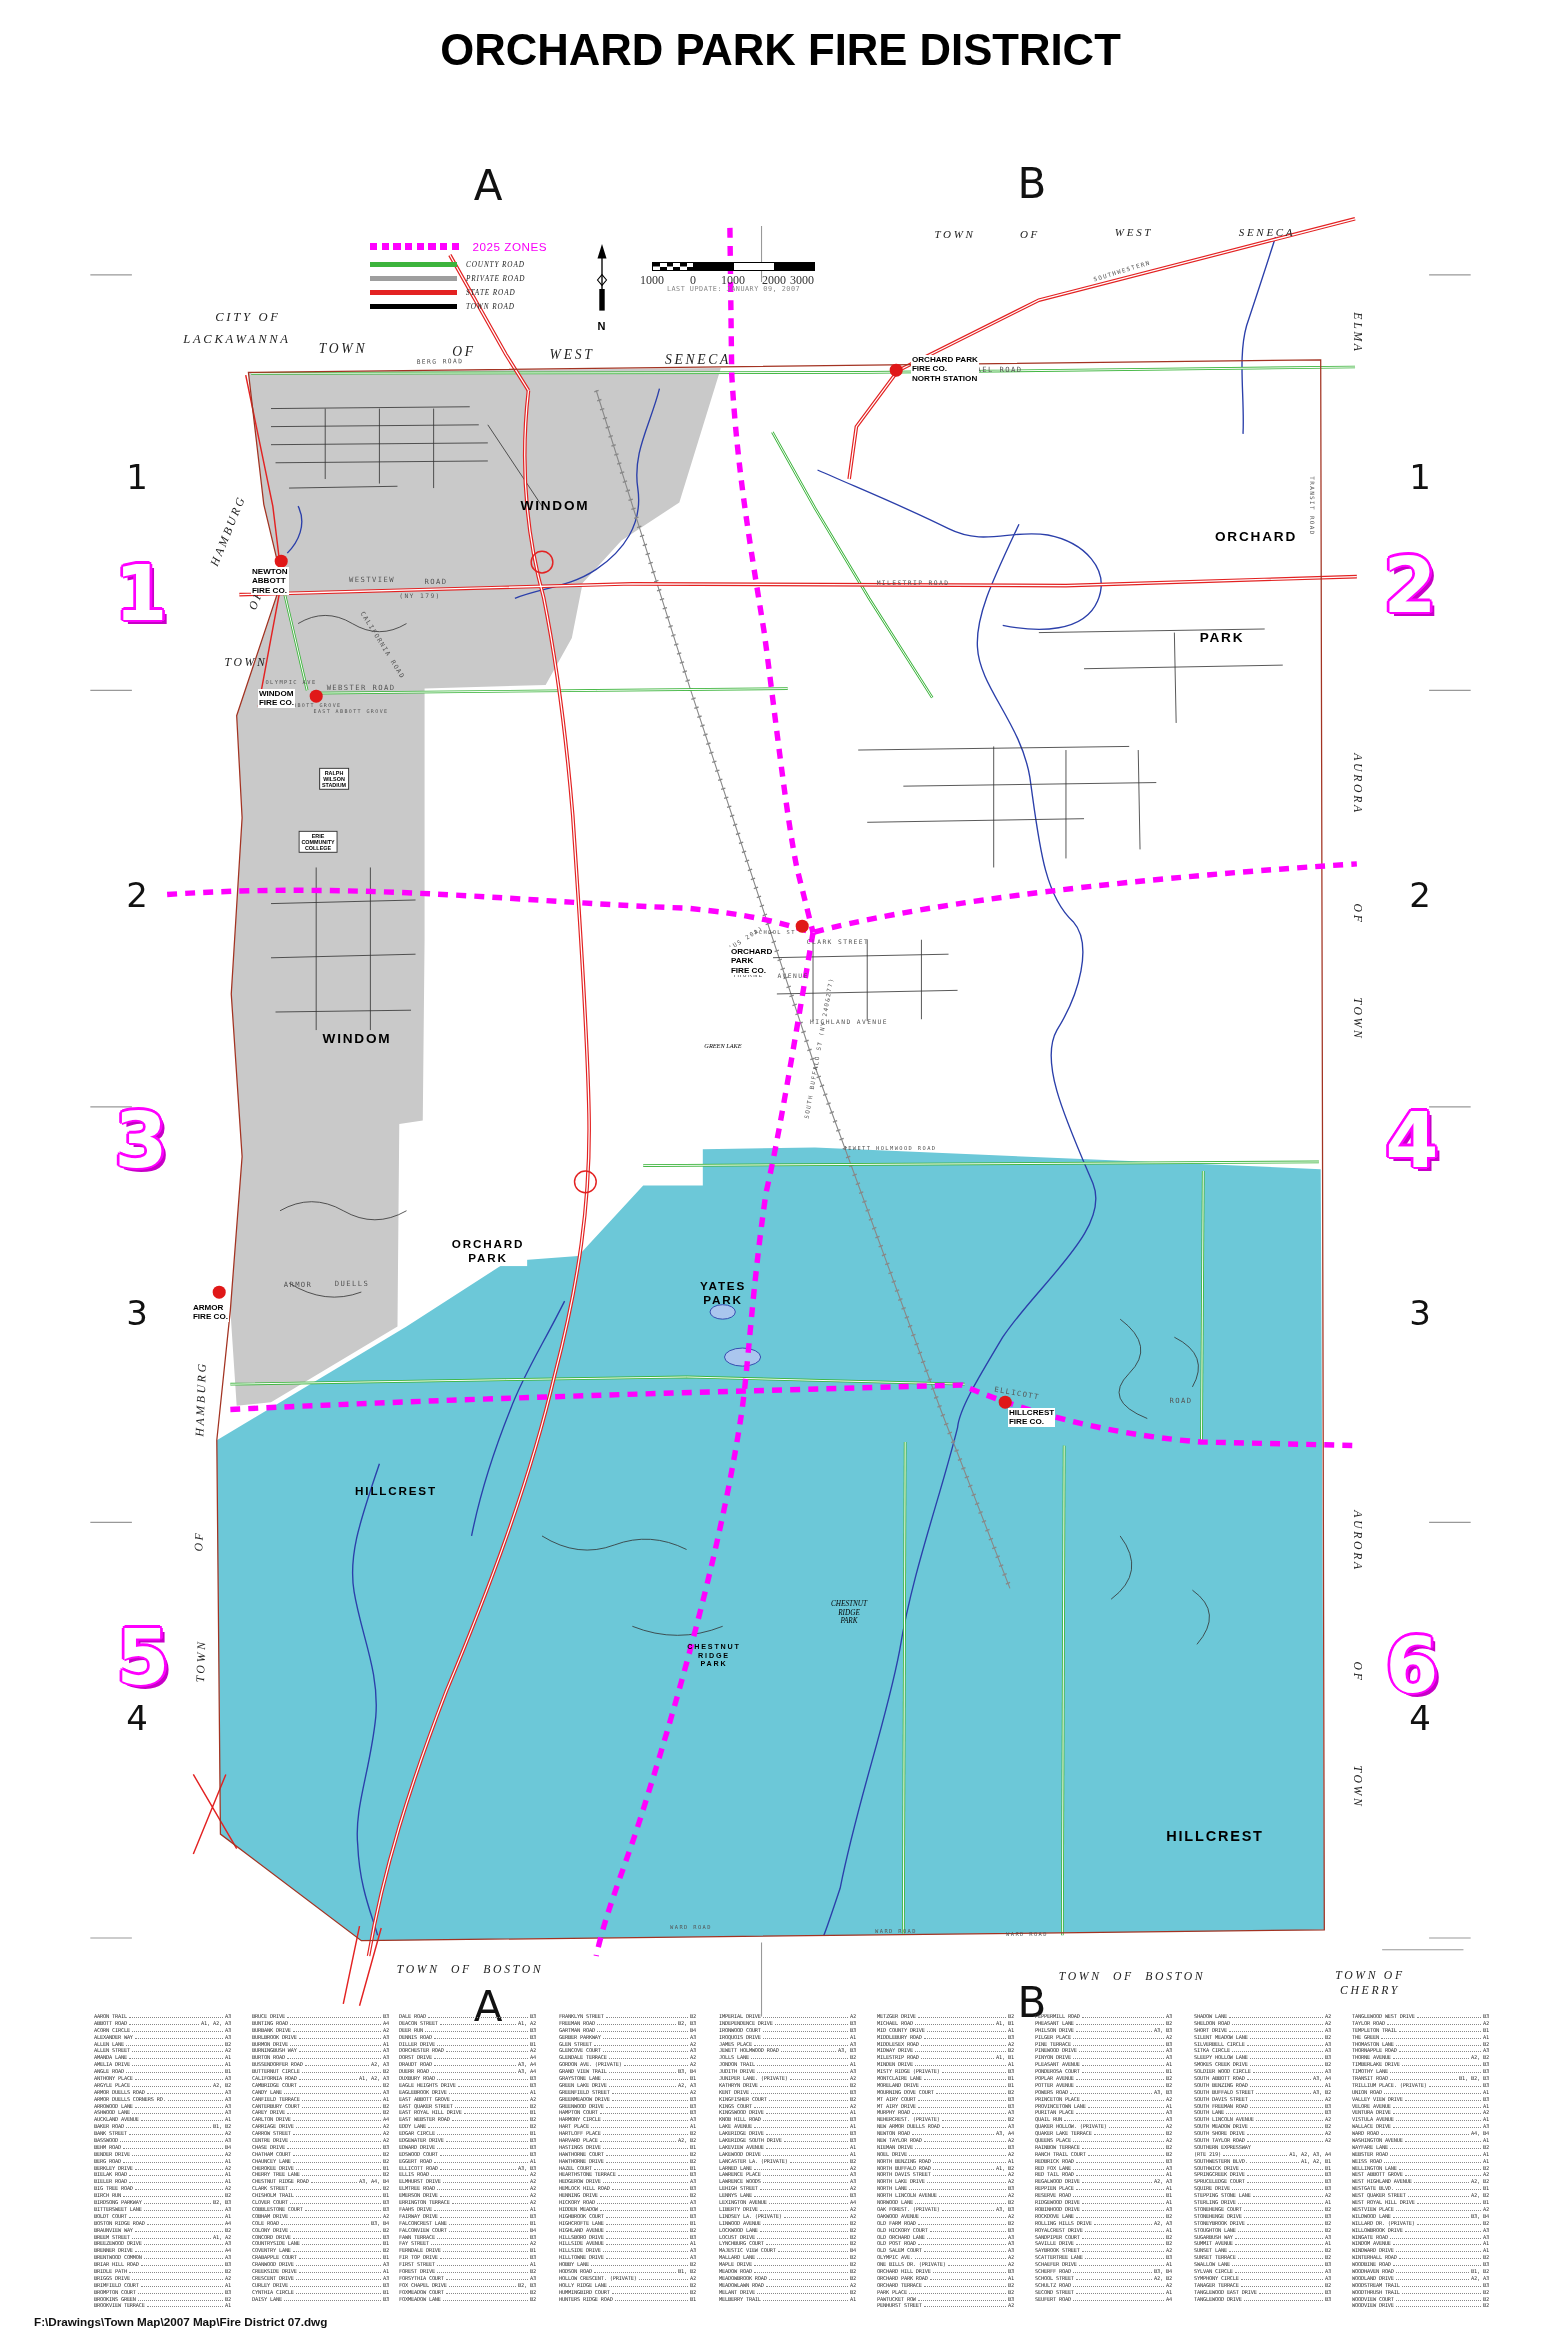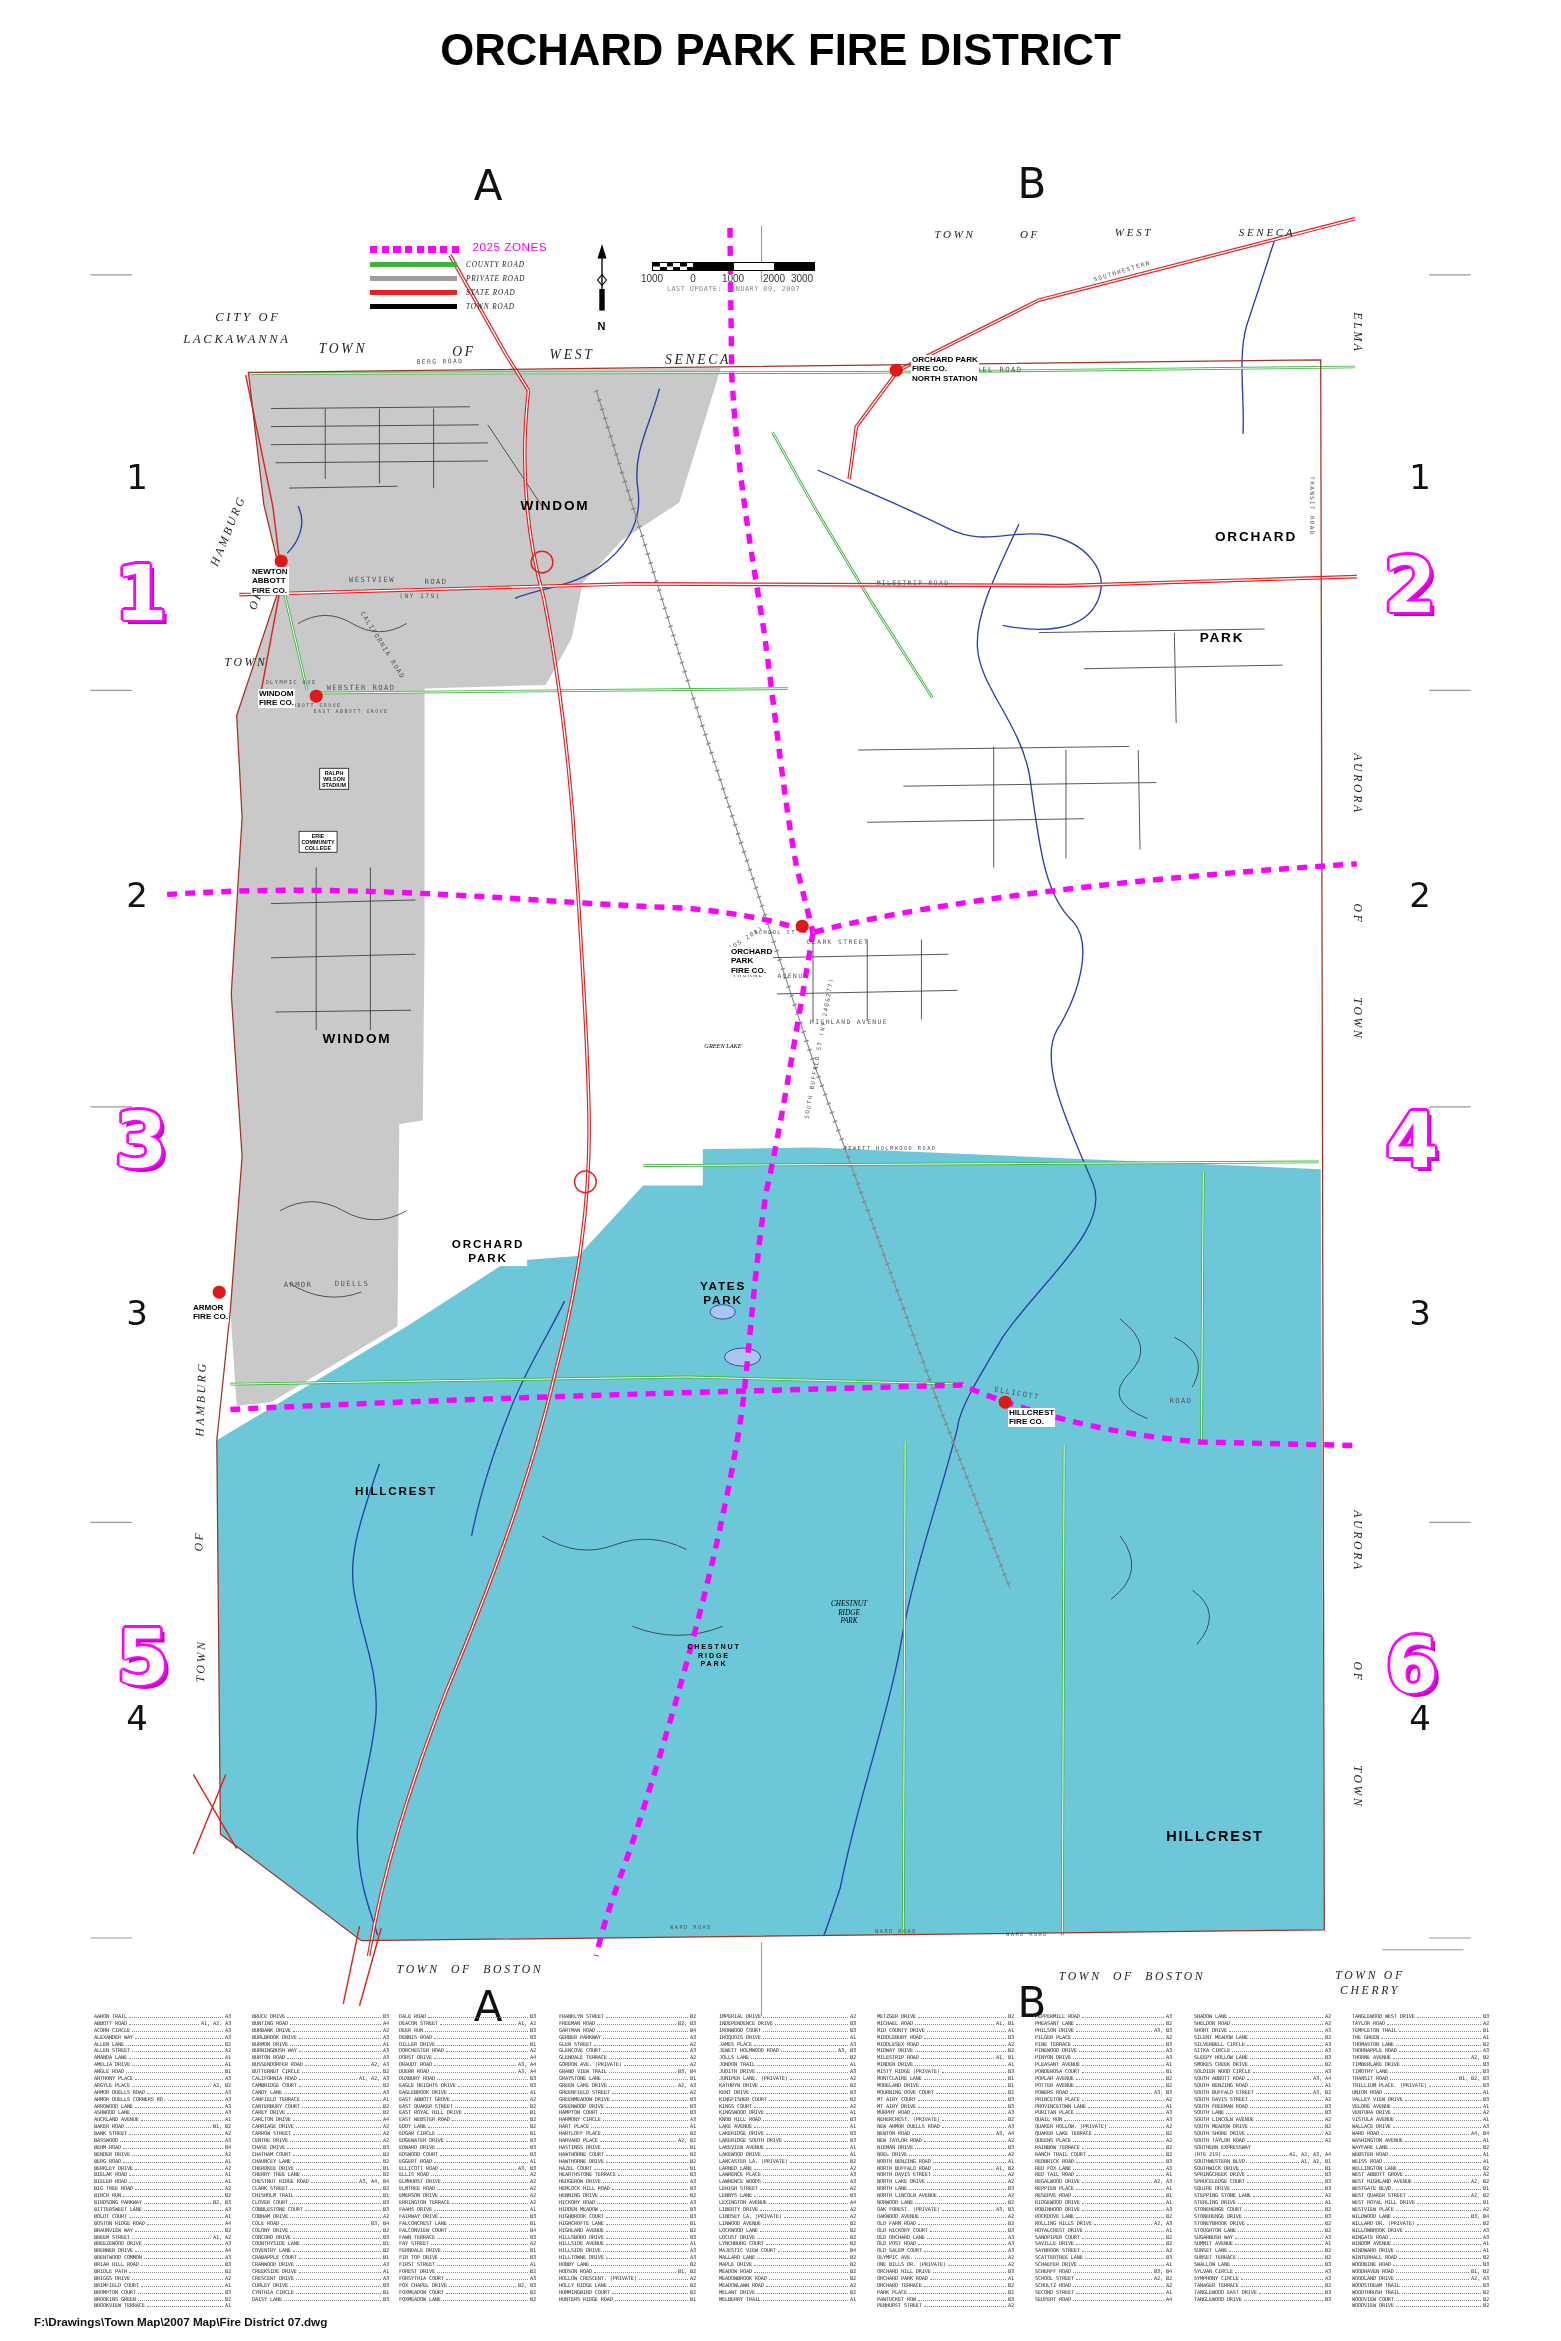--- a/index.html
+++ b/index.html
@@ -17,37 +17,37 @@
       1.8px 1.8px 0 #f0f,-1.8px -1.8px 0 #f0f,1.8px -1.8px 0 #f0f,-1.8px 1.8px 0 #f0f,4.5px 4.5px 0 #c700c7;}
   .b-lbl{font-family:"Liberation Serif",serif;font-style:italic;color:#222;letter-spacing:2.7px;text-align:center;line-height:1.25;}
   .r-lbl{font-family:"DejaVu Sans Mono",monospace;color:#555;letter-spacing:1.4px;}
   .a-lbl{font-weight:700;letter-spacing:1.8px;text-align:center;line-height:1.2;}
   .a-lbl.serif{font-family:"Liberation Serif",serif;font-style:italic;font-weight:400;letter-spacing:0;}
   .a-lbl.bg{background:#fff;padding:0.9px 2.7px;}
   .a-lbl.boxed{background:#fff;border:0.9px solid #333;padding:0.9px 1.8px;letter-spacing:0;line-height:1.15;}
   .station-dot{position:absolute;width:12.6px;height:12.6px;border-radius:50%;background:#e01818;transform:translate(-50%,-50%);}
   .station-lbl{position:absolute;font-size:8.1px;font-weight:700;line-height:1.15;background:#fff;padding:0 0.9px;white-space:pre;}
   .legend{position:absolute;left:370px;top:240px;}
-  .lz{display:flex;align-items:flex-end;gap:12.6px;margin-bottom:4.5px;}
+  .lz{display:flex;align-items:center;gap:12.6px;margin-bottom:4.5px;}
   .zsw{width:90px;height:7.2px;background:repeating-linear-gradient(90deg,#ff00ff 0 7.2px,transparent 7.2px 11.7px);}
   .zlb{font-size:11.7px;color:#f800f8;letter-spacing:0.5px;}
   .lr{display:flex;align-items:center;gap:9px;height:14px;}
   .lr .sw{width:87px;height:4.5px;}
   .lr .lt{font-family:"Liberation Serif",serif;font-style:italic;font-size:7.2px;letter-spacing:0.9px;color:#222;}
   .north{position:absolute;left:587px;top:244px;width:29px;text-align:center;}
   .north .nl{display:block;font-weight:700;font-size:11px;margin-top:0.9px;}
   .scalebar{position:absolute;left:652px;top:262px;width:163px;}
   .sbar{display:flex;height:7.2px;border:0.9px solid #000;}
   .sbar .s1{width:41px;background-image:
       repeating-linear-gradient(90deg,#000 0 6.8px,#fff 6.8px 13.6px),
       repeating-linear-gradient(90deg,#fff 0 6.8px,#000 6.8px 13.6px);
       background-size:100% 50%,100% 50%;background-position:top left,bottom left;background-repeat:no-repeat;}
   .sbar .s2,.sbar .s4{width:41px;background:#000;}
   .sbar .s3{width:41px;background:#fff;}
-  .sticks{position:relative;height:9px;font-family:Liberation Sans, sans-serif;font-size:10px;color:#333;}
+  .sticks{position:relative;height:9px;font-family:Liberation Serif, serif;font-size:12px;color:#333;}
   .sticks span{position:absolute;top:1.8px;transform:translateX(-50%);}
   .supd{margin-top:4.5px;text-align:center;font-family:"DejaVu Sans Mono",monospace;font-size:6.8px;color:#888;letter-spacing:0.5px;}
   #index{position:absolute;inset:0;pointer-events:none;}
   .idx{position:absolute;top:2013px;width:137px;display:flex;flex-direction:column;
        font-family:"DejaVu Sans Mono",monospace;font-size:5.3px;line-height:6.9px;letter-spacing:-0.2px;color:#333;}
   .idx-row{display:flex;align-items:baseline;height:6.9px;}
   .idx-name{white-space:nowrap;}
   .idx-dots{flex:1;border-bottom:0.9px dotted #888;margin:0 1.8px 0.9px 1.8px;}
   .idx-ref{white-space:nowrap;}
   .filepath{position:absolute;left:34px;top:2315px;font-size:11.7px;font-weight:700;color:#111;}

